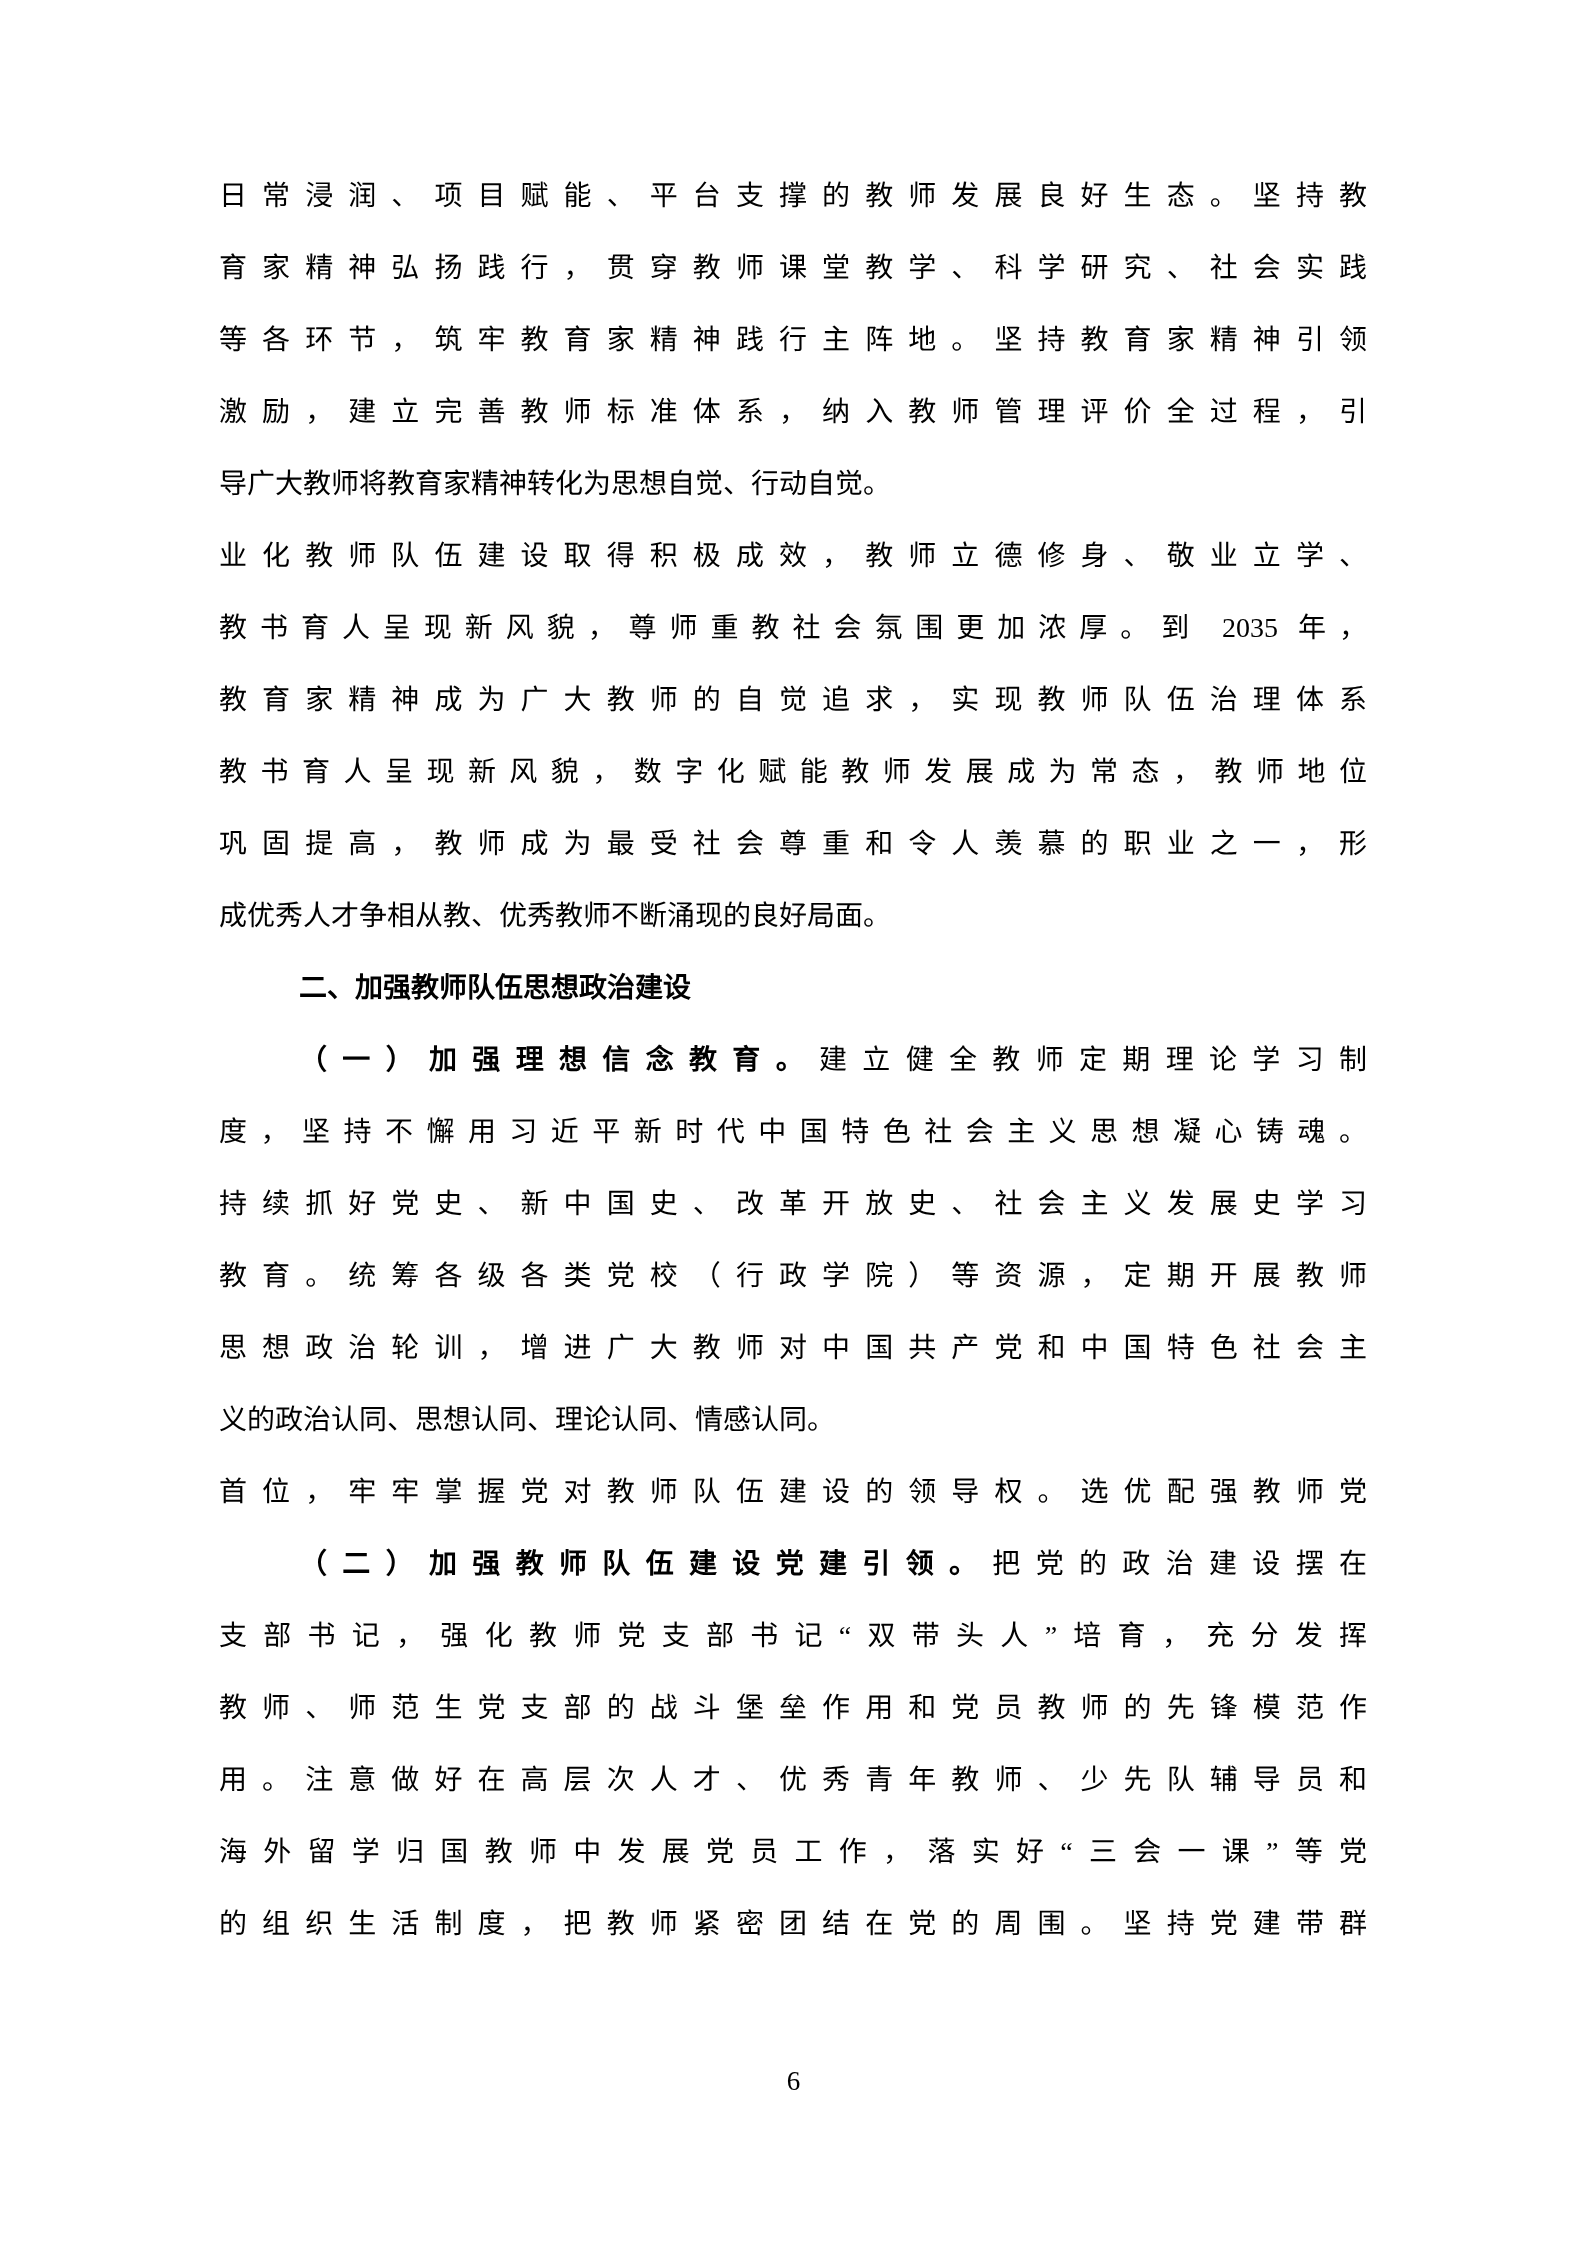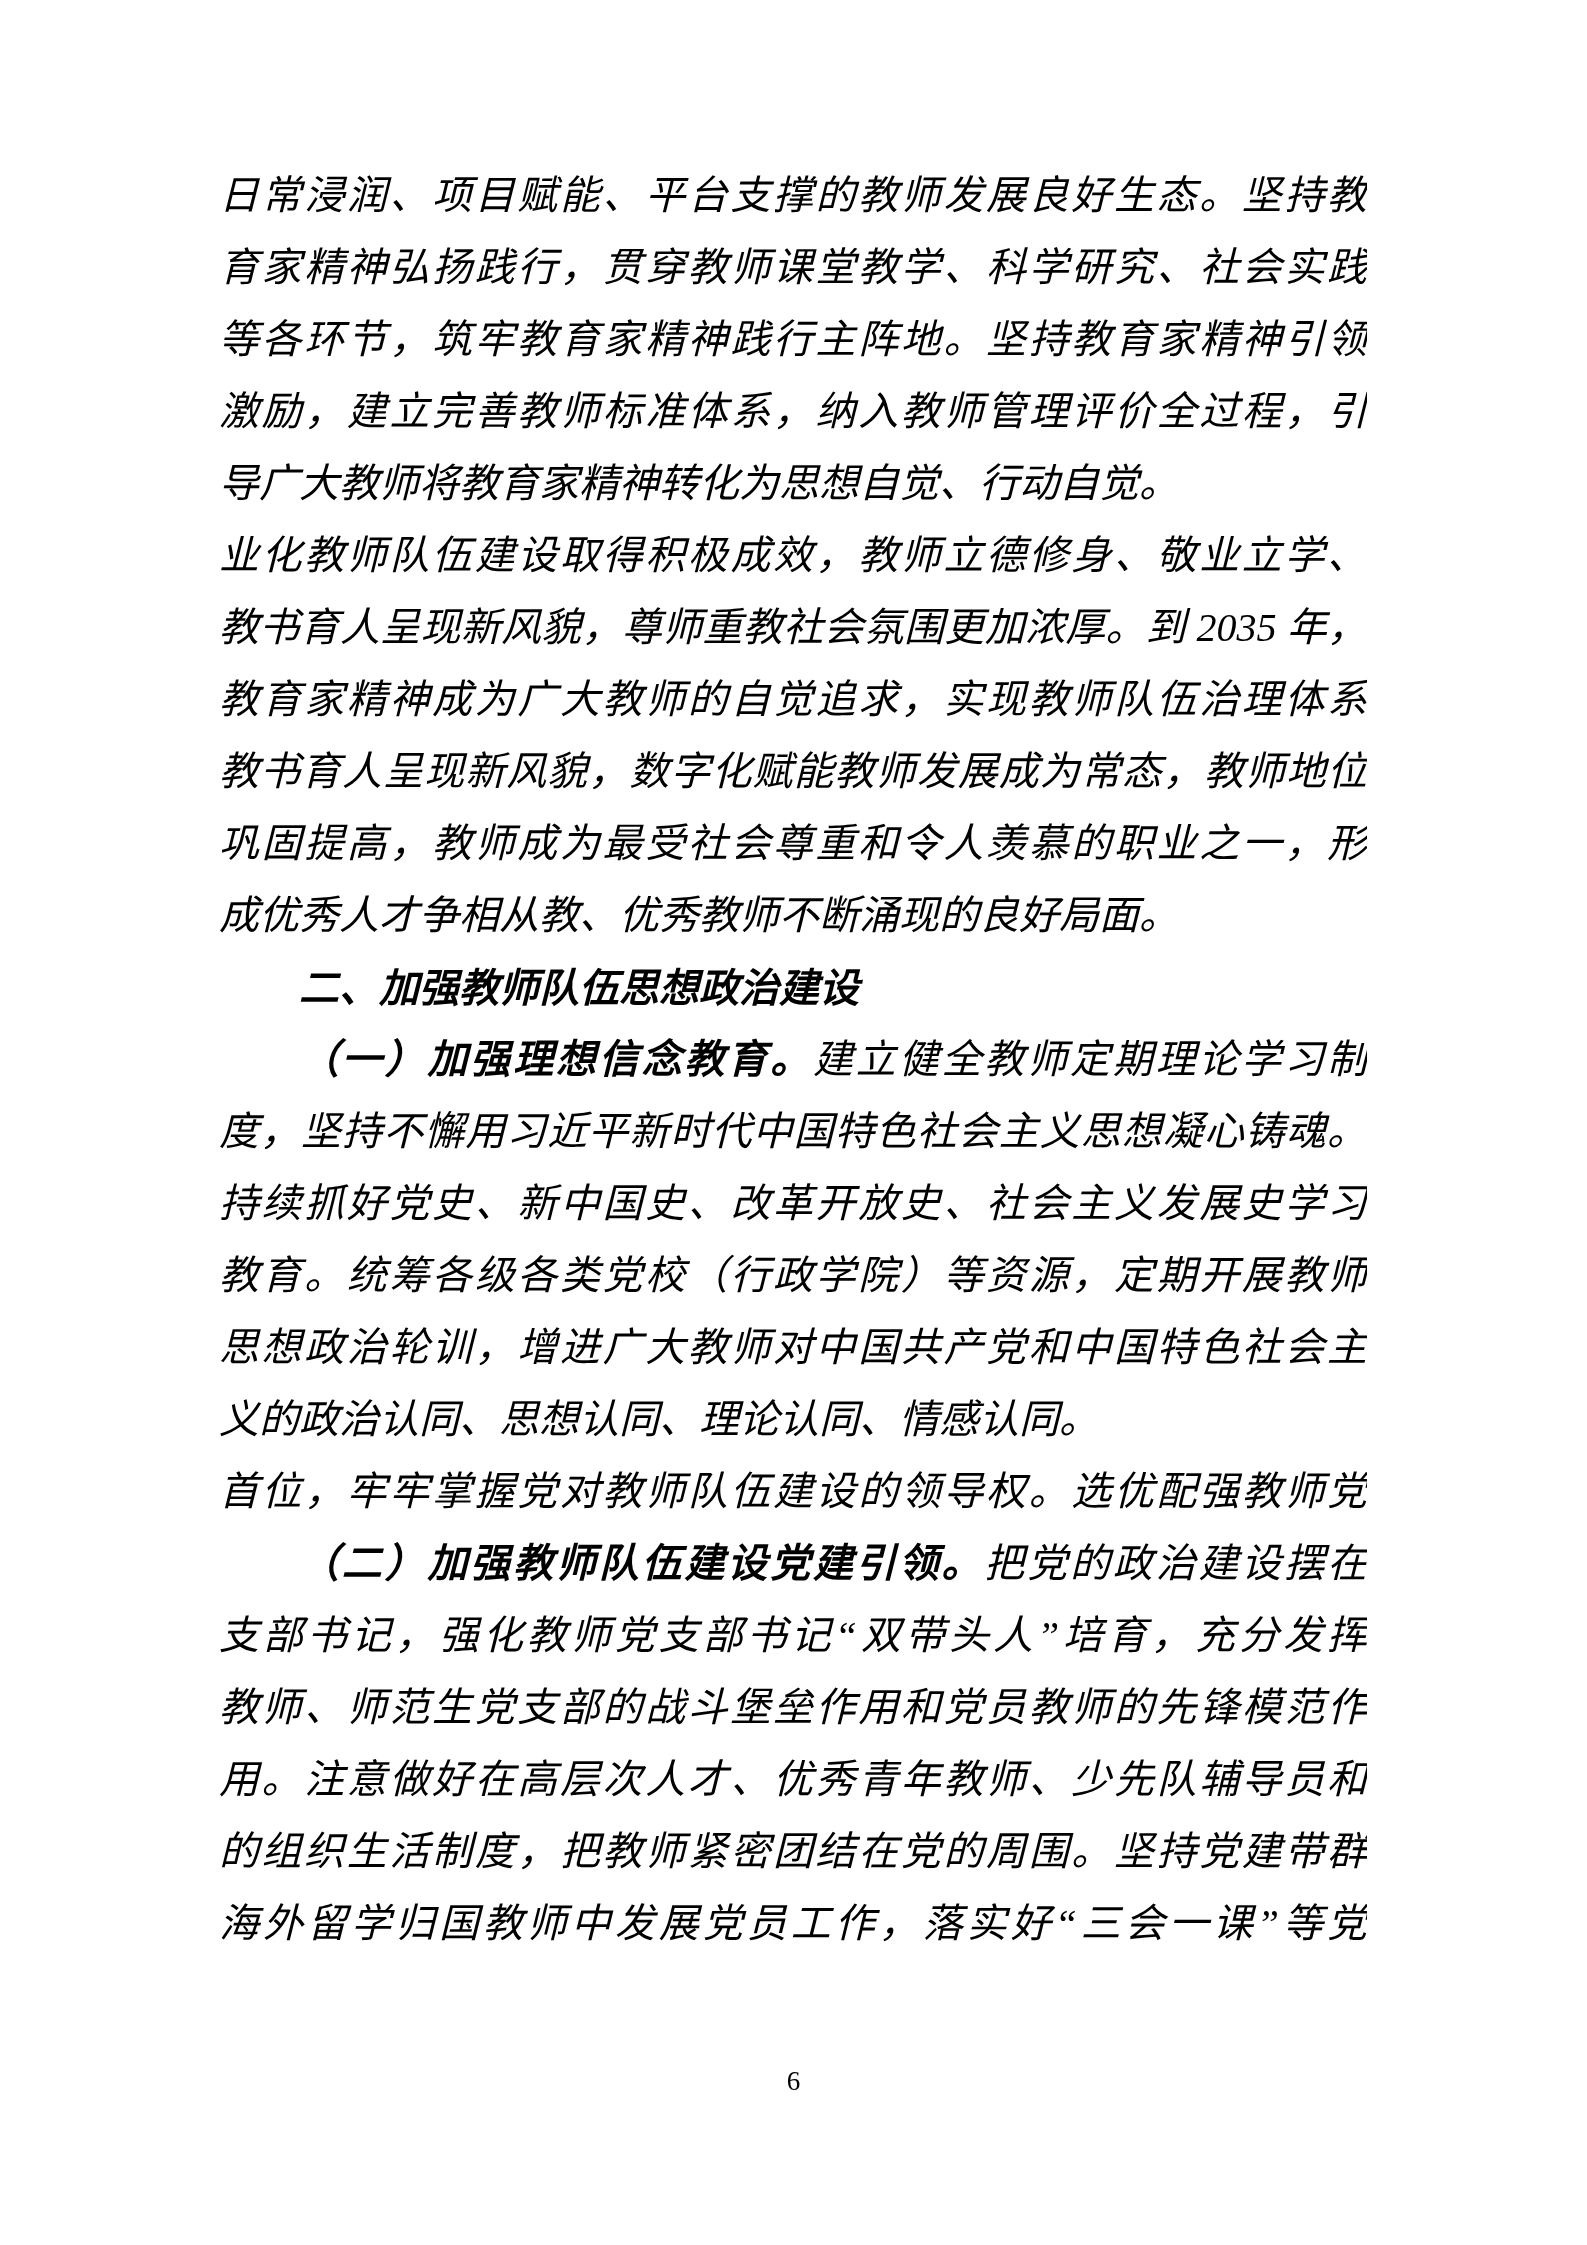--- a/index.html
+++ b/index.html
@@ -18,26 +18,25 @@
   }
   .text-block {
     position: absolute;
     left: 219px;
     top: 160px;
     width: 1148px;
   }
   .line {
     height: 72px;
     line-height: 72px;
-    font-size: 40px;
+    font-size: 28px;
     text-align: justify;
     text-align-last: justify;
     text-justify: inter-character;
     overflow: hidden;
-    font-style: italic;
   }
   .line.short {
     text-align-last: left;
   }
   .line.indent {
     text-indent: 80px;
   }
   .line.heading {
     font-family: "Liberation Sans", sans-serif;
     font-weight: 700;
@@ -78,18 +77,18 @@
     <div class="line full"><span>度，坚持不懈用习近平新时代中国特色社会主义思想凝心铸魂。</span></div>
     <div class="line full"><span>持续抓好党史、新中国史、改革开放史、社会主义发展史学习</span></div>
     <div class="line full"><span>教育。统筹各级各类党校（行政学院）等资源，定期开展教师</span></div>
     <div class="line full"><span>思想政治轮训，增进广大教师对中国共产党和中国特色社会主</span></div>
     <div class="line short"><span>义的政治认同、思想认同、理论认同、情感认同。</span></div>
     <div class="line full"><span>首位，牢牢掌握党对教师队伍建设的领导权。选优配强教师党</span></div>
     <div class="line full indent"><span class="lead">（二）加强教师队伍建设党建引领。</span><span>把党的政治建设摆在</span></div>
     <div class="line full"><span>支部书记，强化教师党支部书记“双带头人”培育，充分发挥</span></div>
     <div class="line full"><span>教师、师范生党支部的战斗堡垒作用和党员教师的先锋模范作</span></div>
     <div class="line full"><span>用。注意做好在高层次人才、优秀青年教师、少先队辅导员和</span></div>
+    <div class="line full"><span>海外留学归国教师中发展党员工作，落实好“三会一课”等党</span></div>
     <div class="line full"><span>的组织生活制度，把教师紧密团结在党的周围。坚持党建带群</span></div>
-    <div class="line full"><span>海外留学归国教师中发展党员工作，落实好“三会一课”等党</span></div>
   </div>
 
   <div class="page-num">6</div>
 </div>
 
 </body></html>

